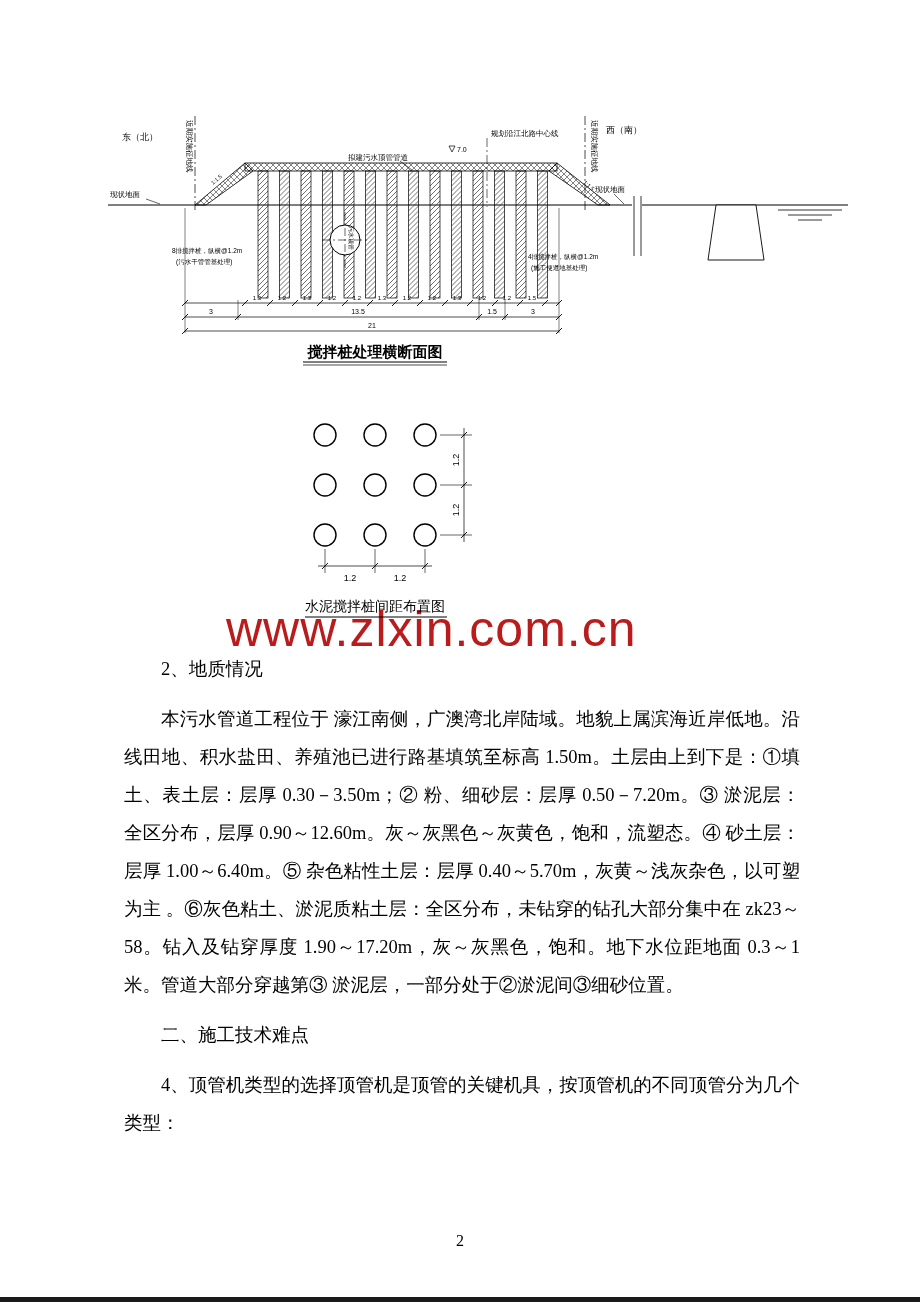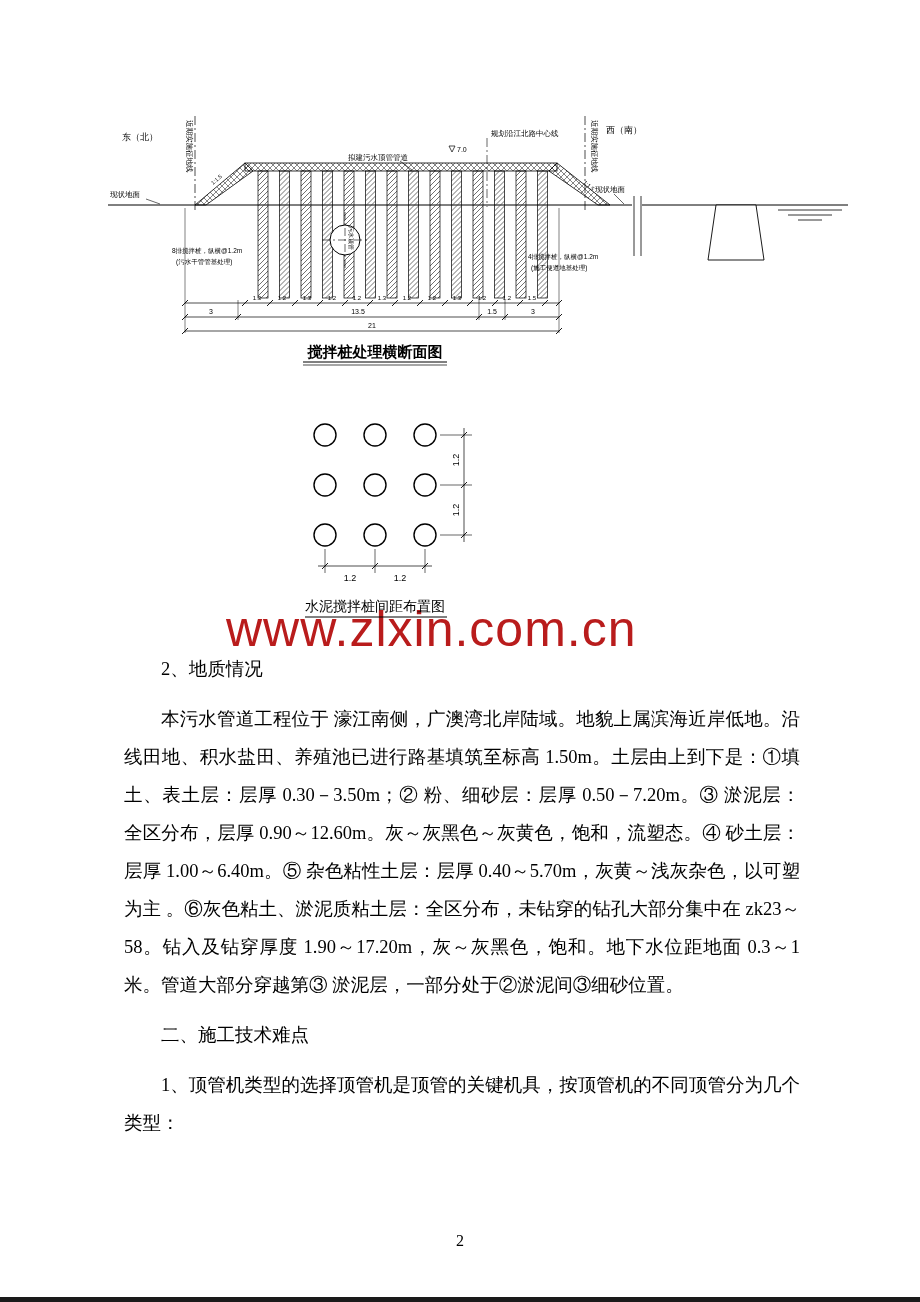--- a/index.html
+++ b/index.html
@@ -244,19 +244,19 @@
         <text x="375" y="611" font-size="14" text-anchor="middle">水泥搅拌桩间距布置图</text>
         <line x1="305" y1="617" x2="447" y2="617" stroke="#000" stroke-width="1"></line>
       </g>
     </g>
   </svg>
 
   <div class="doc-text">
     <p class="heading">2、地质情况</p>
     <p class="para">本污水管道工程位于 濠江南侧，广澳湾北岸陆域。地貌上属滨海近岸低地。沿线田地、积水盐田、养殖池已进行路基填筑至标高 1.50m。土层由上到下是：①填土、表土层：层厚 0.30－3.50m；② 粉、细砂层：层厚 0.50－7.20m。③ 淤泥层：全区分布，层厚 0.90～12.60m。灰～灰黑色～灰黄色，饱和，流塑态。④ 砂土层：层厚 1.00～6.40m。⑤ 杂色粘性土层：层厚 0.40～5.70m，灰黄～浅灰杂色，以可塑为主 。⑥灰色粘土、淤泥质粘土层：全区分布，未钻穿的钻孔大部分集中在 zk23～58。钻入及钻穿厚度 1.90～17.20m，灰～灰黑色，饱和。地下水位距地面 0.3～1 米。管道大部分穿越第③ 淤泥层，一部分处于②淤泥间③细砂位置。</p>
     <p class="heading">二、施工技术难点</p>
-    <p class="para">1、顶管机类型的选择顶管机是顶管的关键机具，按顶管机的不同顶管分为几个类型：</p>
+    <p class="para">4、顶管机类型的选择顶管机是顶管的关键机具，按顶管机的不同顶管分为几个类型：</p>
   </div>
 
   <div class="page-num">2</div>
 
   <div class="bottom-edge"></div>
 </div>
 
 </body></html>

